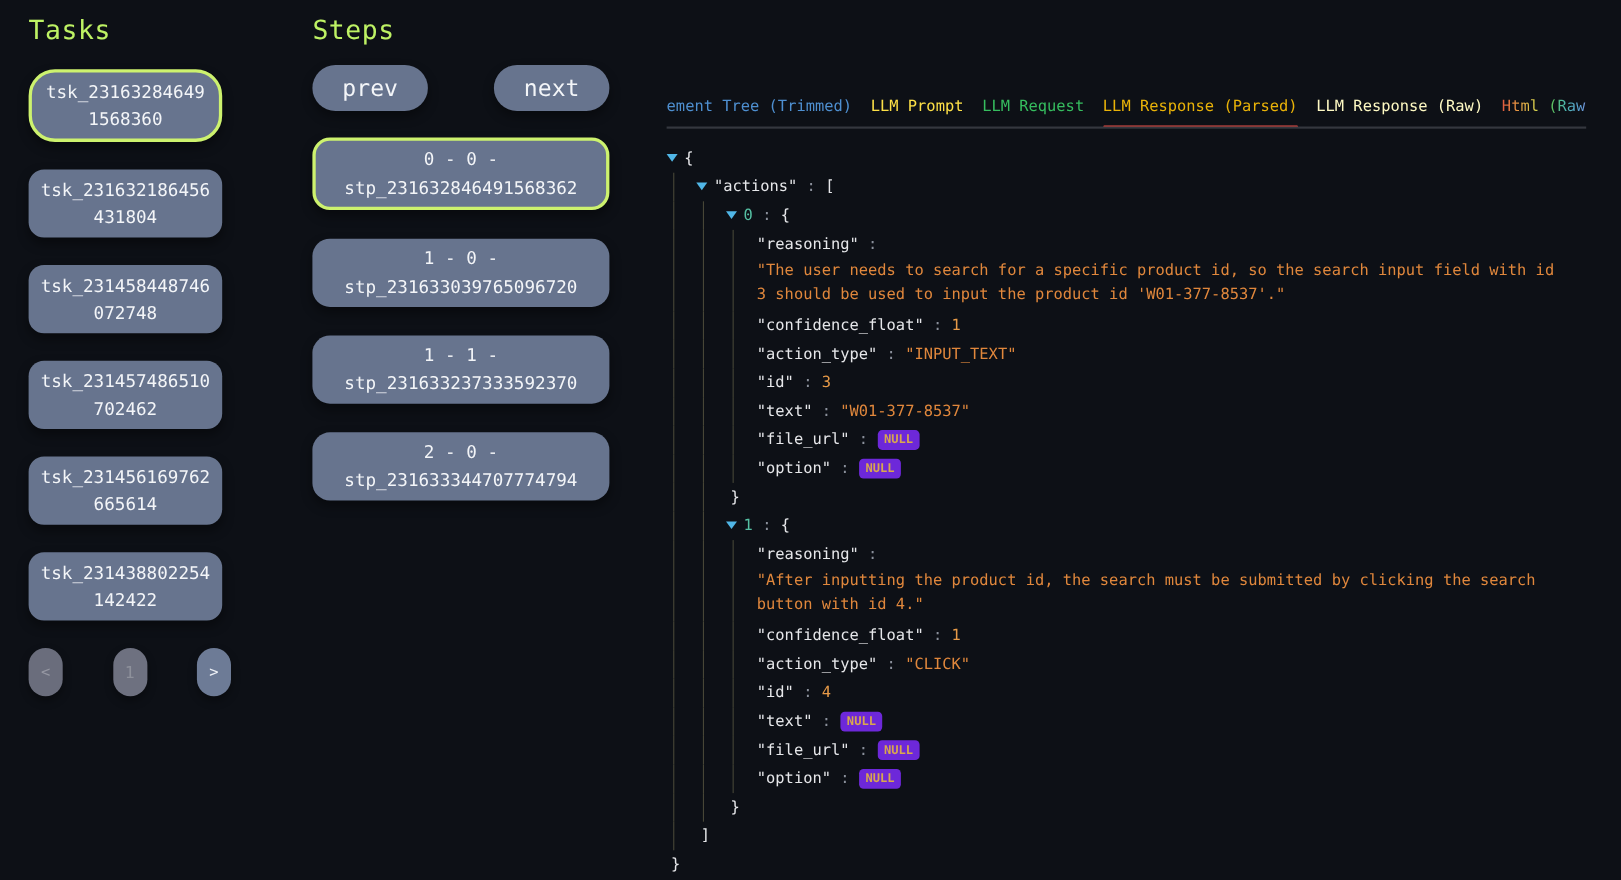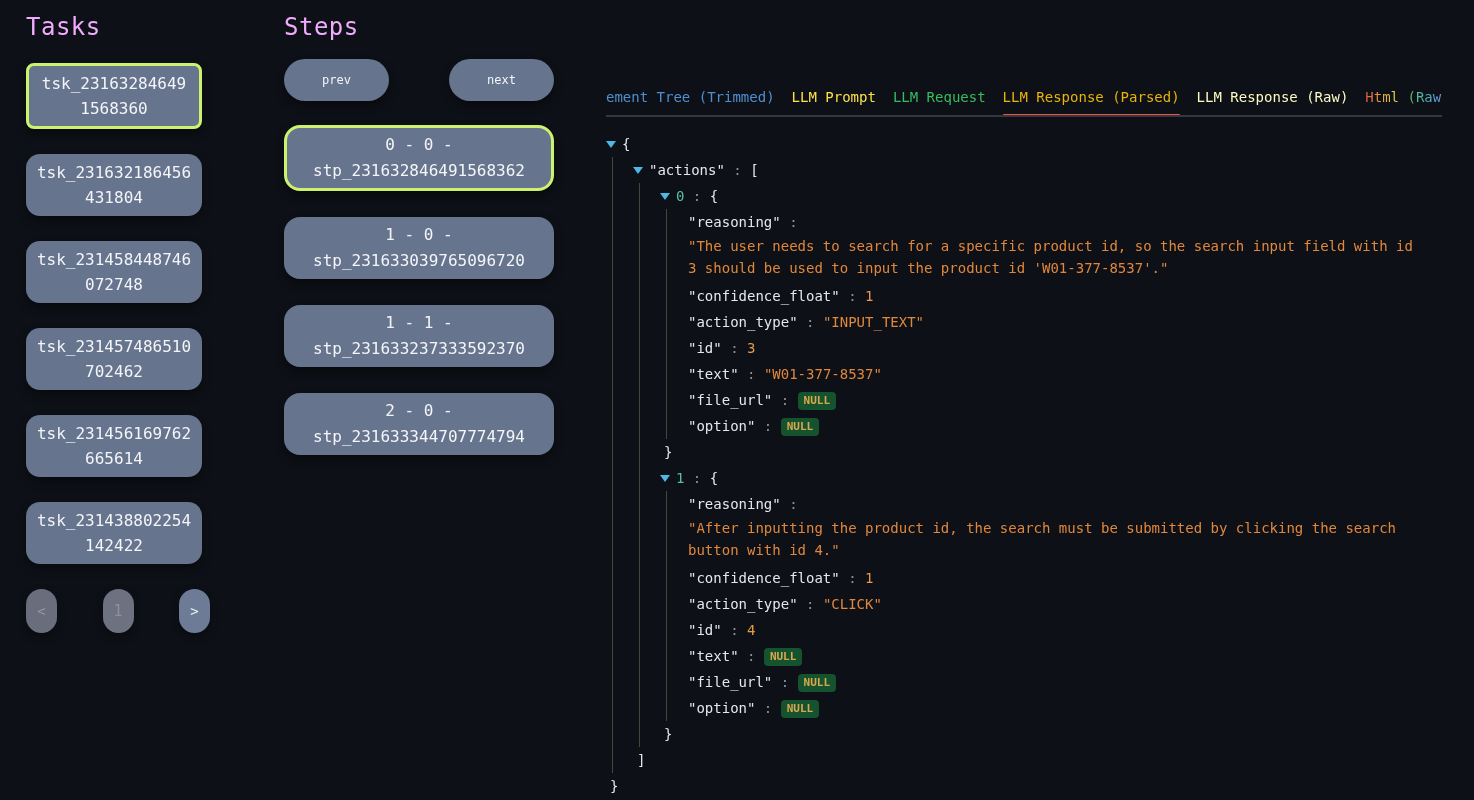--- a/index.html
+++ b/index.html
@@ -3,58 +3,58 @@
 <meta charset="utf-8">
 <style>
   html,body{margin:0;padding:0;}
   body{
     width:1474px;height:800px;overflow:hidden;
     background:#0d1016;
     font-family:"DejaVu Sans Mono","Liberation Mono",monospace;
     position:relative;
   }
   .col-title{
-    color:#f0abfc;font-size:24px;letter-spacing:.5px;line-height:30px;
+    color:#bef264;font-size:24px;letter-spacing:.5px;line-height:30px;
     margin:0 0 0 0;font-weight:normal;
   }
   
   #tasks-panel{position:absolute;left:26px;top:12px;width:176px;}
   #steps-panel{position:absolute;left:284px;top:12px;width:270px;}
   #artifacts-panel{position:absolute;left:606px;top:12px;width:836px;}
 
   .slate-btn{
     background:#67748e;color:#f3f5f8;border:none;border-radius:14px;
     box-sizing:border-box;display:flex;align-items:center;justify-content:center;
     text-align:center;cursor:pointer;
     font-family:"DejaVu Sans Mono","Liberation Mono",monospace;
     box-shadow:0 5px 10px rgba(0,0,0,.38);
   }
   .task-btn{
     width:176px;min-height:62px;margin-bottom:25px;
     font-size:16px;line-height:25px;padding:5px 10px;
     word-break:break-all;
   }
   .task-btn.selected{
-    border:3px solid #cdf26e;border-radius:8px;min-height:60px;
+    border:3px solid #cdf26e;border-radius:24px;min-height:60px;
   }
   #task-list{margin-top:21px;}
   #tasks-pagination{display:flex;width:184px;justify-content:space-between;margin-top:0px;}
   .pg-btn{
     width:31px;height:44px;border-radius:16px;border:none;cursor:pointer;
     display:flex;align-items:center;justify-content:center;
     font-family:"DejaVu Sans Mono","Liberation Mono",monospace;
     box-shadow:0 4px 8px rgba(0,0,0,.35);
   }
   .pg-prev{background:#6a6d7c;color:#9698a3;font-size:14px;}
   .pg-page{background:#6e7180;color:#8e919b;font-size:15px;}
   .pg-next{background:#6d7b96;color:#eef1f6;font-size:14px;}
 
   
   #steps-nav{display:flex;justify-content:space-between;margin-top:17px;}
-  .nav-btn{width:105px;height:42px;border-radius:21px;font-size:12px;}
+  .nav-btn{width:105px;height:42px;border-radius:21px;font-size:21px;}
   #step-list{margin-top:24px;}
   .step-btn{
     width:270px;min-height:62px;margin-bottom:26px;
     font-size:16px;line-height:26px;padding:4px 18px;border-radius:16px;
   }
   .step-btn.selected{border:3px solid #cdf26e;min-height:60px;}
 
   
   #artifacts-tabbar{
     margin-top:26px;display:flex;align-items:flex-end;
@@ -82,21 +82,21 @@
     border-left:5px solid transparent;border-right:5px solid transparent;
     border-top:7px solid #50b6e6;cursor:pointer;position:relative;top:-1px;
   }
   .t-key{color:#e6e7ea;}
   .t-colon{color:#8b919c;}
   .t-brace{color:#e6e7ea;}
   .t-idx{color:#55c0a3;}
   .t-str{color:#e0873c;}
   .t-num{color:#e79a48;}
   .null-badge{
-    display:inline-block;background:#14532d;color:#d9a74e;font-size:11px;
+    display:inline-block;background:#6d28d9;color:#d9a74e;font-size:11px;
     line-height:14px;padding:2px 6px;border-radius:4px;font-weight:bold;
     position:relative;top:-1px;
   }
   .str-block{
     color:#e0873c;line-height:22px;max-width:728px;padding-bottom:4px;
     word-break:break-word;overflow-wrap:break-word;
   }
 </style>
 </head>
 <body>

